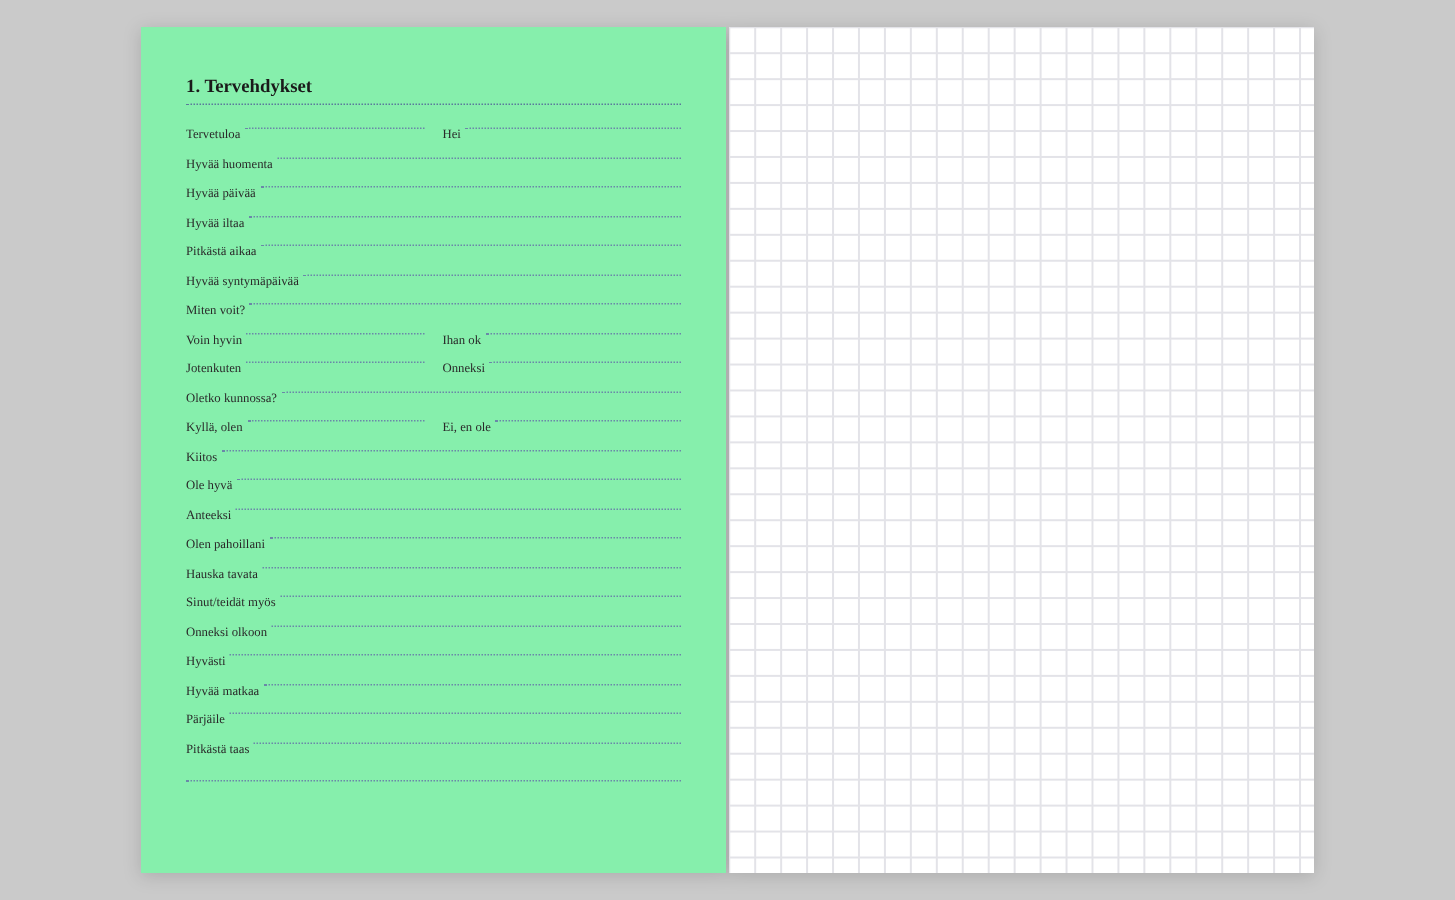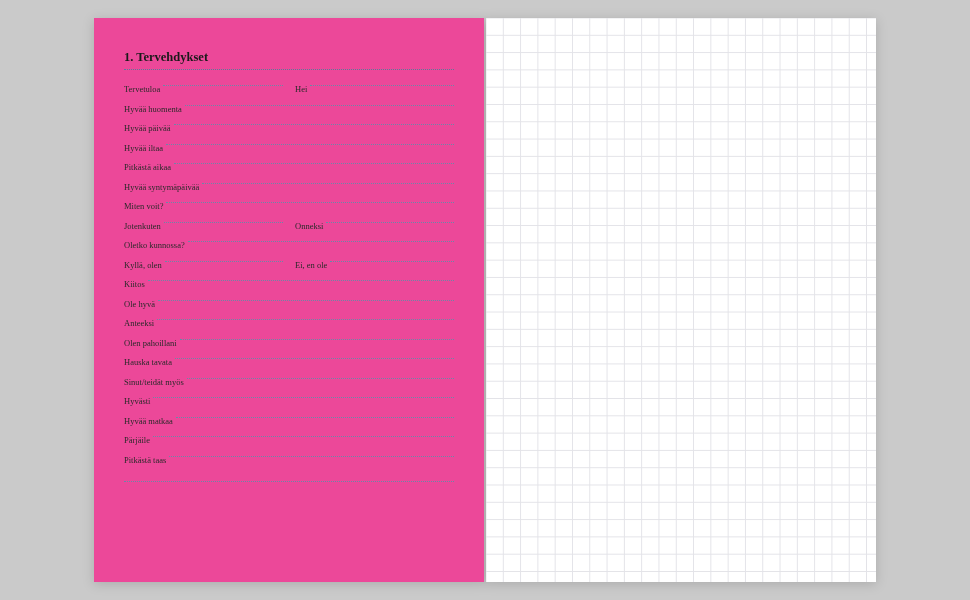--- a/index.html
+++ b/index.html
@@ -13,21 +13,21 @@
     font-family: Georgia, 'Times New Roman', serif;
   }
   .spread {
     display: flex;
     gap: 2px;
     filter: drop-shadow(0 2px 6px rgba(0,0,0,0.15));
   }
   .page {
     width: 390px;
     height: 564px;
-    background: #ec4899;
+    background: #86efac;
     position: relative;
   }
   .page-left {
     padding: 32px 30px 18px 30px;
   }
   .heading {
     font-size: 12.5px;
     font-weight: bold;
     color: #1a1a1a;
     margin-bottom: 4px;
@@ -133,20 +133,30 @@
           </div>
         </div>
         <div class="row">
           <div class="cell">
             <span class="term">Miten voit?</span>
             <span class="line"></span>
           </div>
         </div>
         <div class="row split">
           <div class="cell">
+            <span class="term">Voin hyvin</span>
+            <span class="line"></span>
+          </div>
+          <div class="cell">
+            <span class="term">Ihan ok</span>
+            <span class="line"></span>
+          </div>
+        </div>
+        <div class="row split">
+          <div class="cell">
             <span class="term">Jotenkuten</span>
             <span class="line"></span>
           </div>
           <div class="cell">
             <span class="term">Onneksi</span>
             <span class="line"></span>
           </div>
         </div>
         <div class="row">
           <div class="cell">
@@ -190,20 +200,26 @@
         </div>
         <div class="row">
           <div class="cell">
             <span class="term">Hauska tavata</span>
             <span class="line"></span>
           </div>
         </div>
         <div class="row">
           <div class="cell">
             <span class="term">Sinut/teidät myös</span>
+            <span class="line"></span>
+          </div>
+        </div>
+        <div class="row">
+          <div class="cell">
+            <span class="term">Onneksi olkoon</span>
             <span class="line"></span>
           </div>
         </div>
         <div class="row">
           <div class="cell">
             <span class="term">Hyvästi</span>
             <span class="line"></span>
           </div>
         </div>
         <div class="row">

